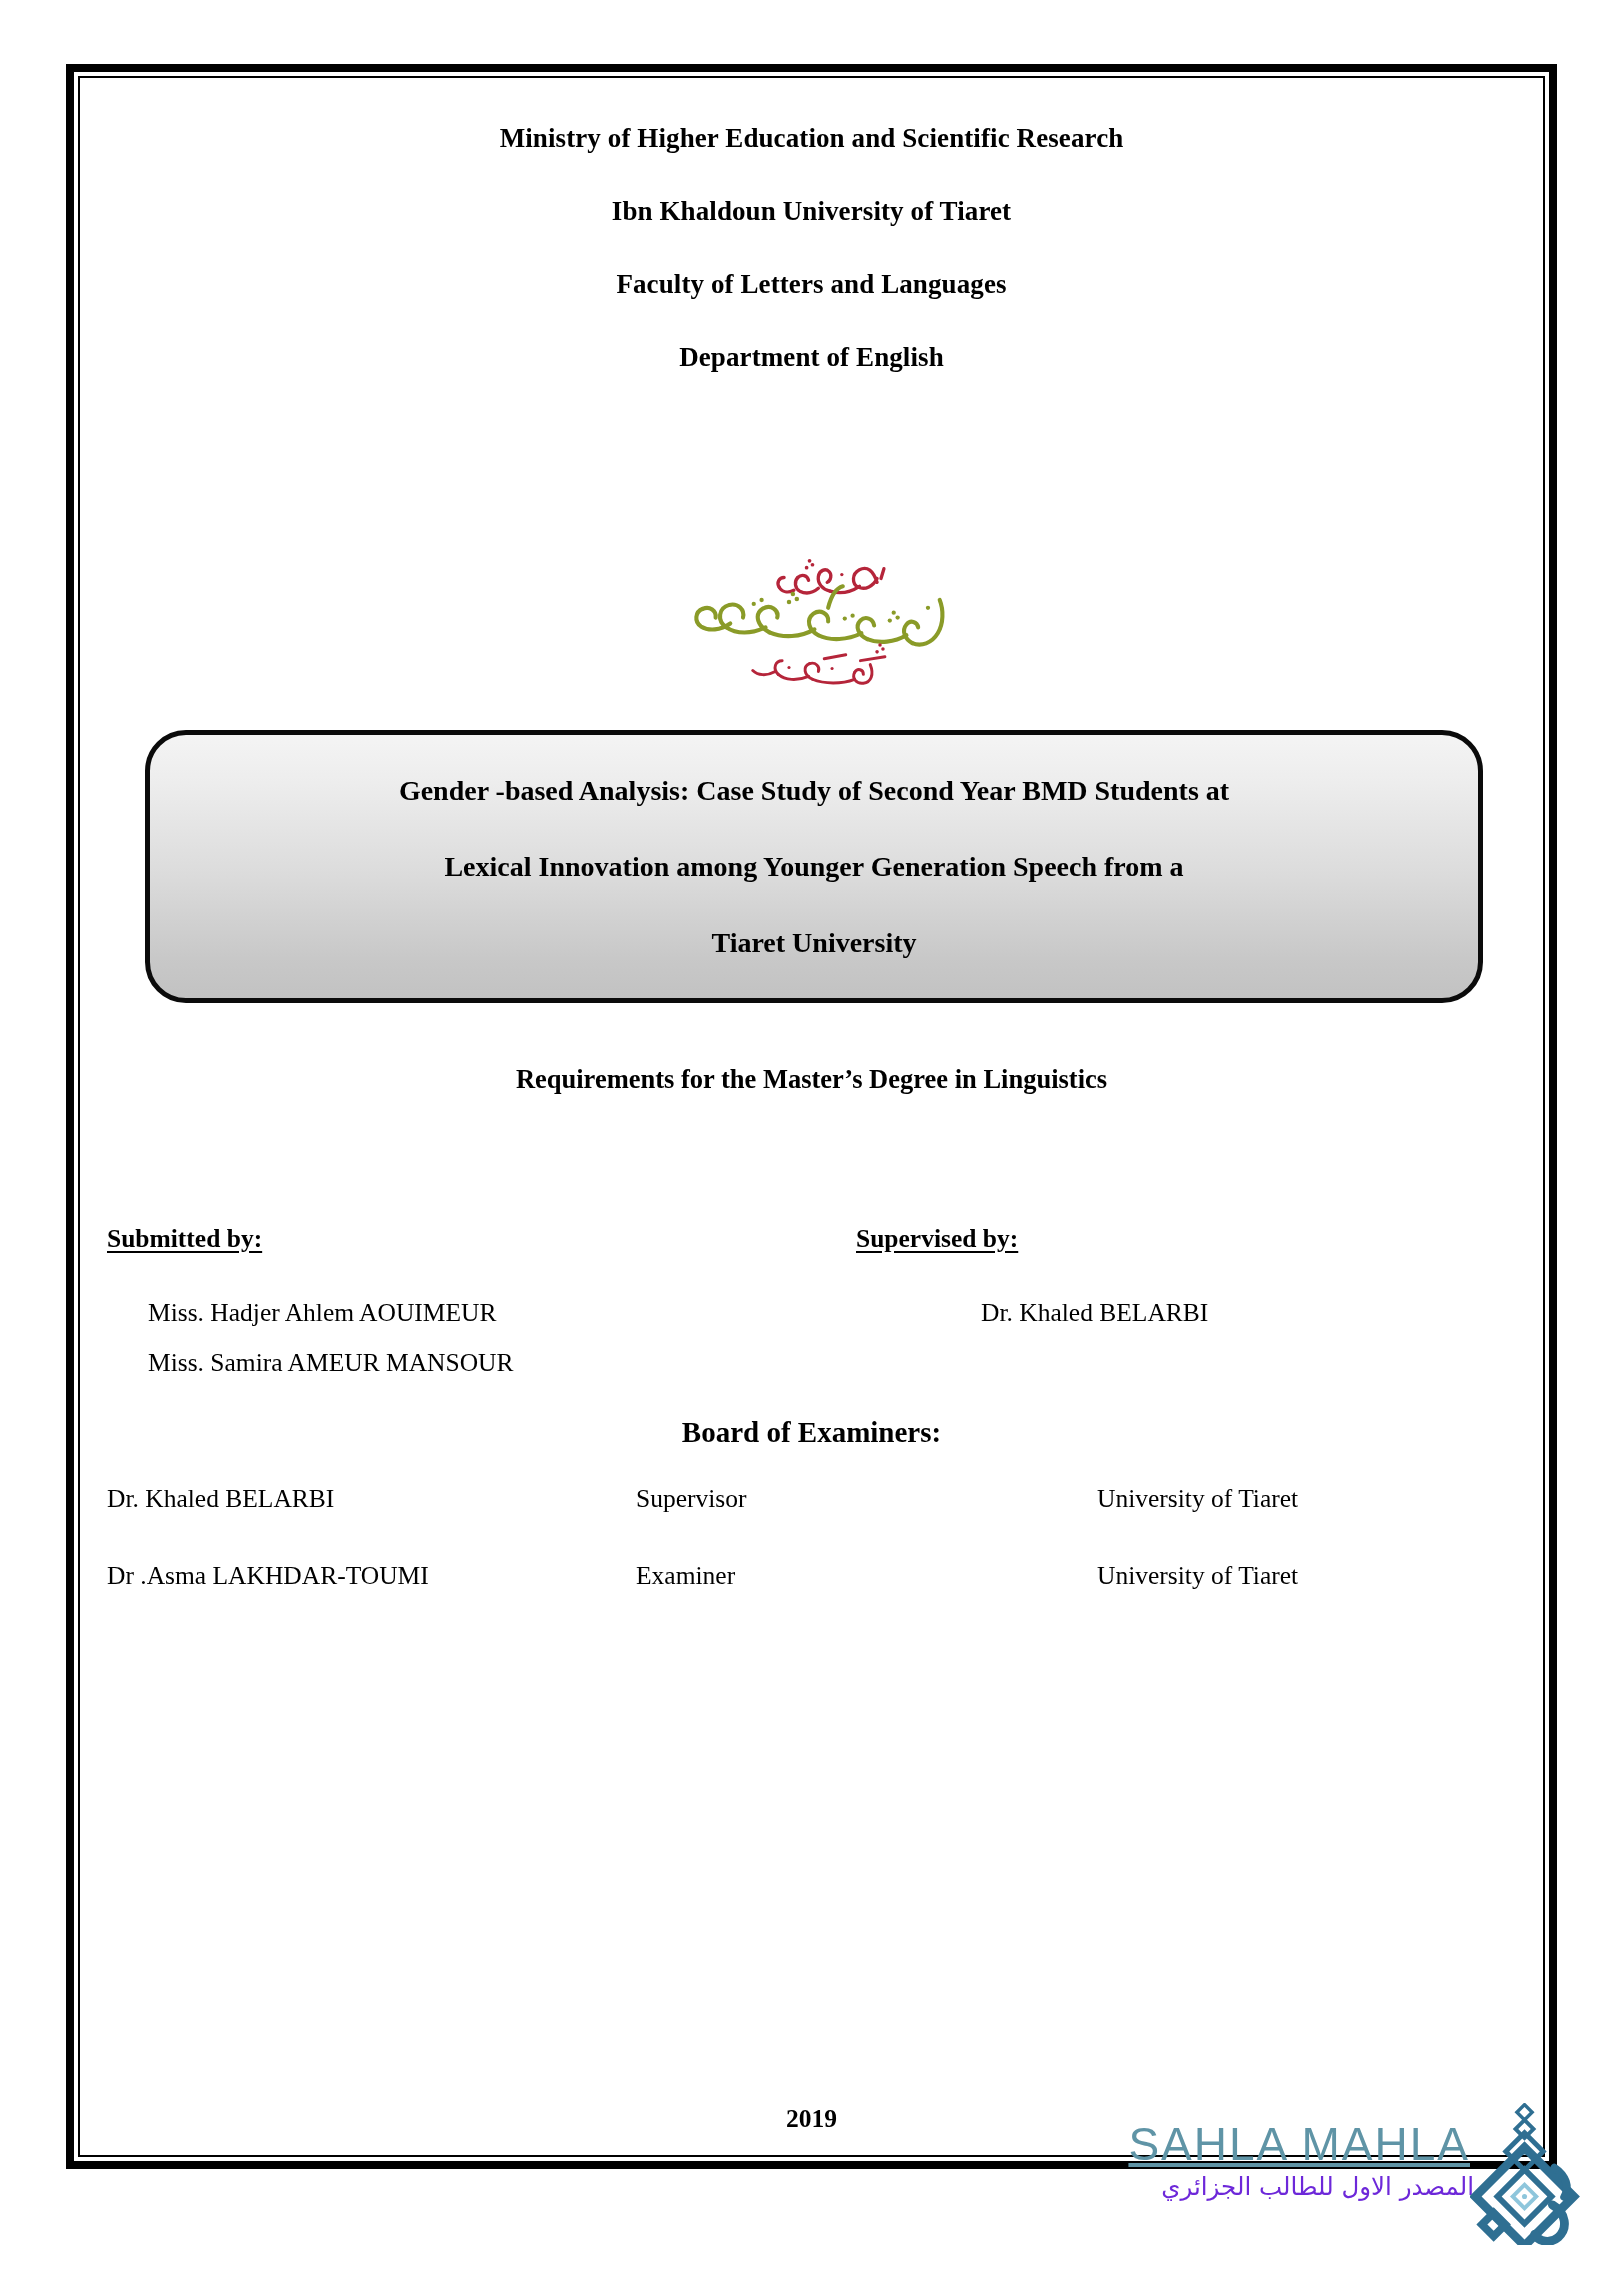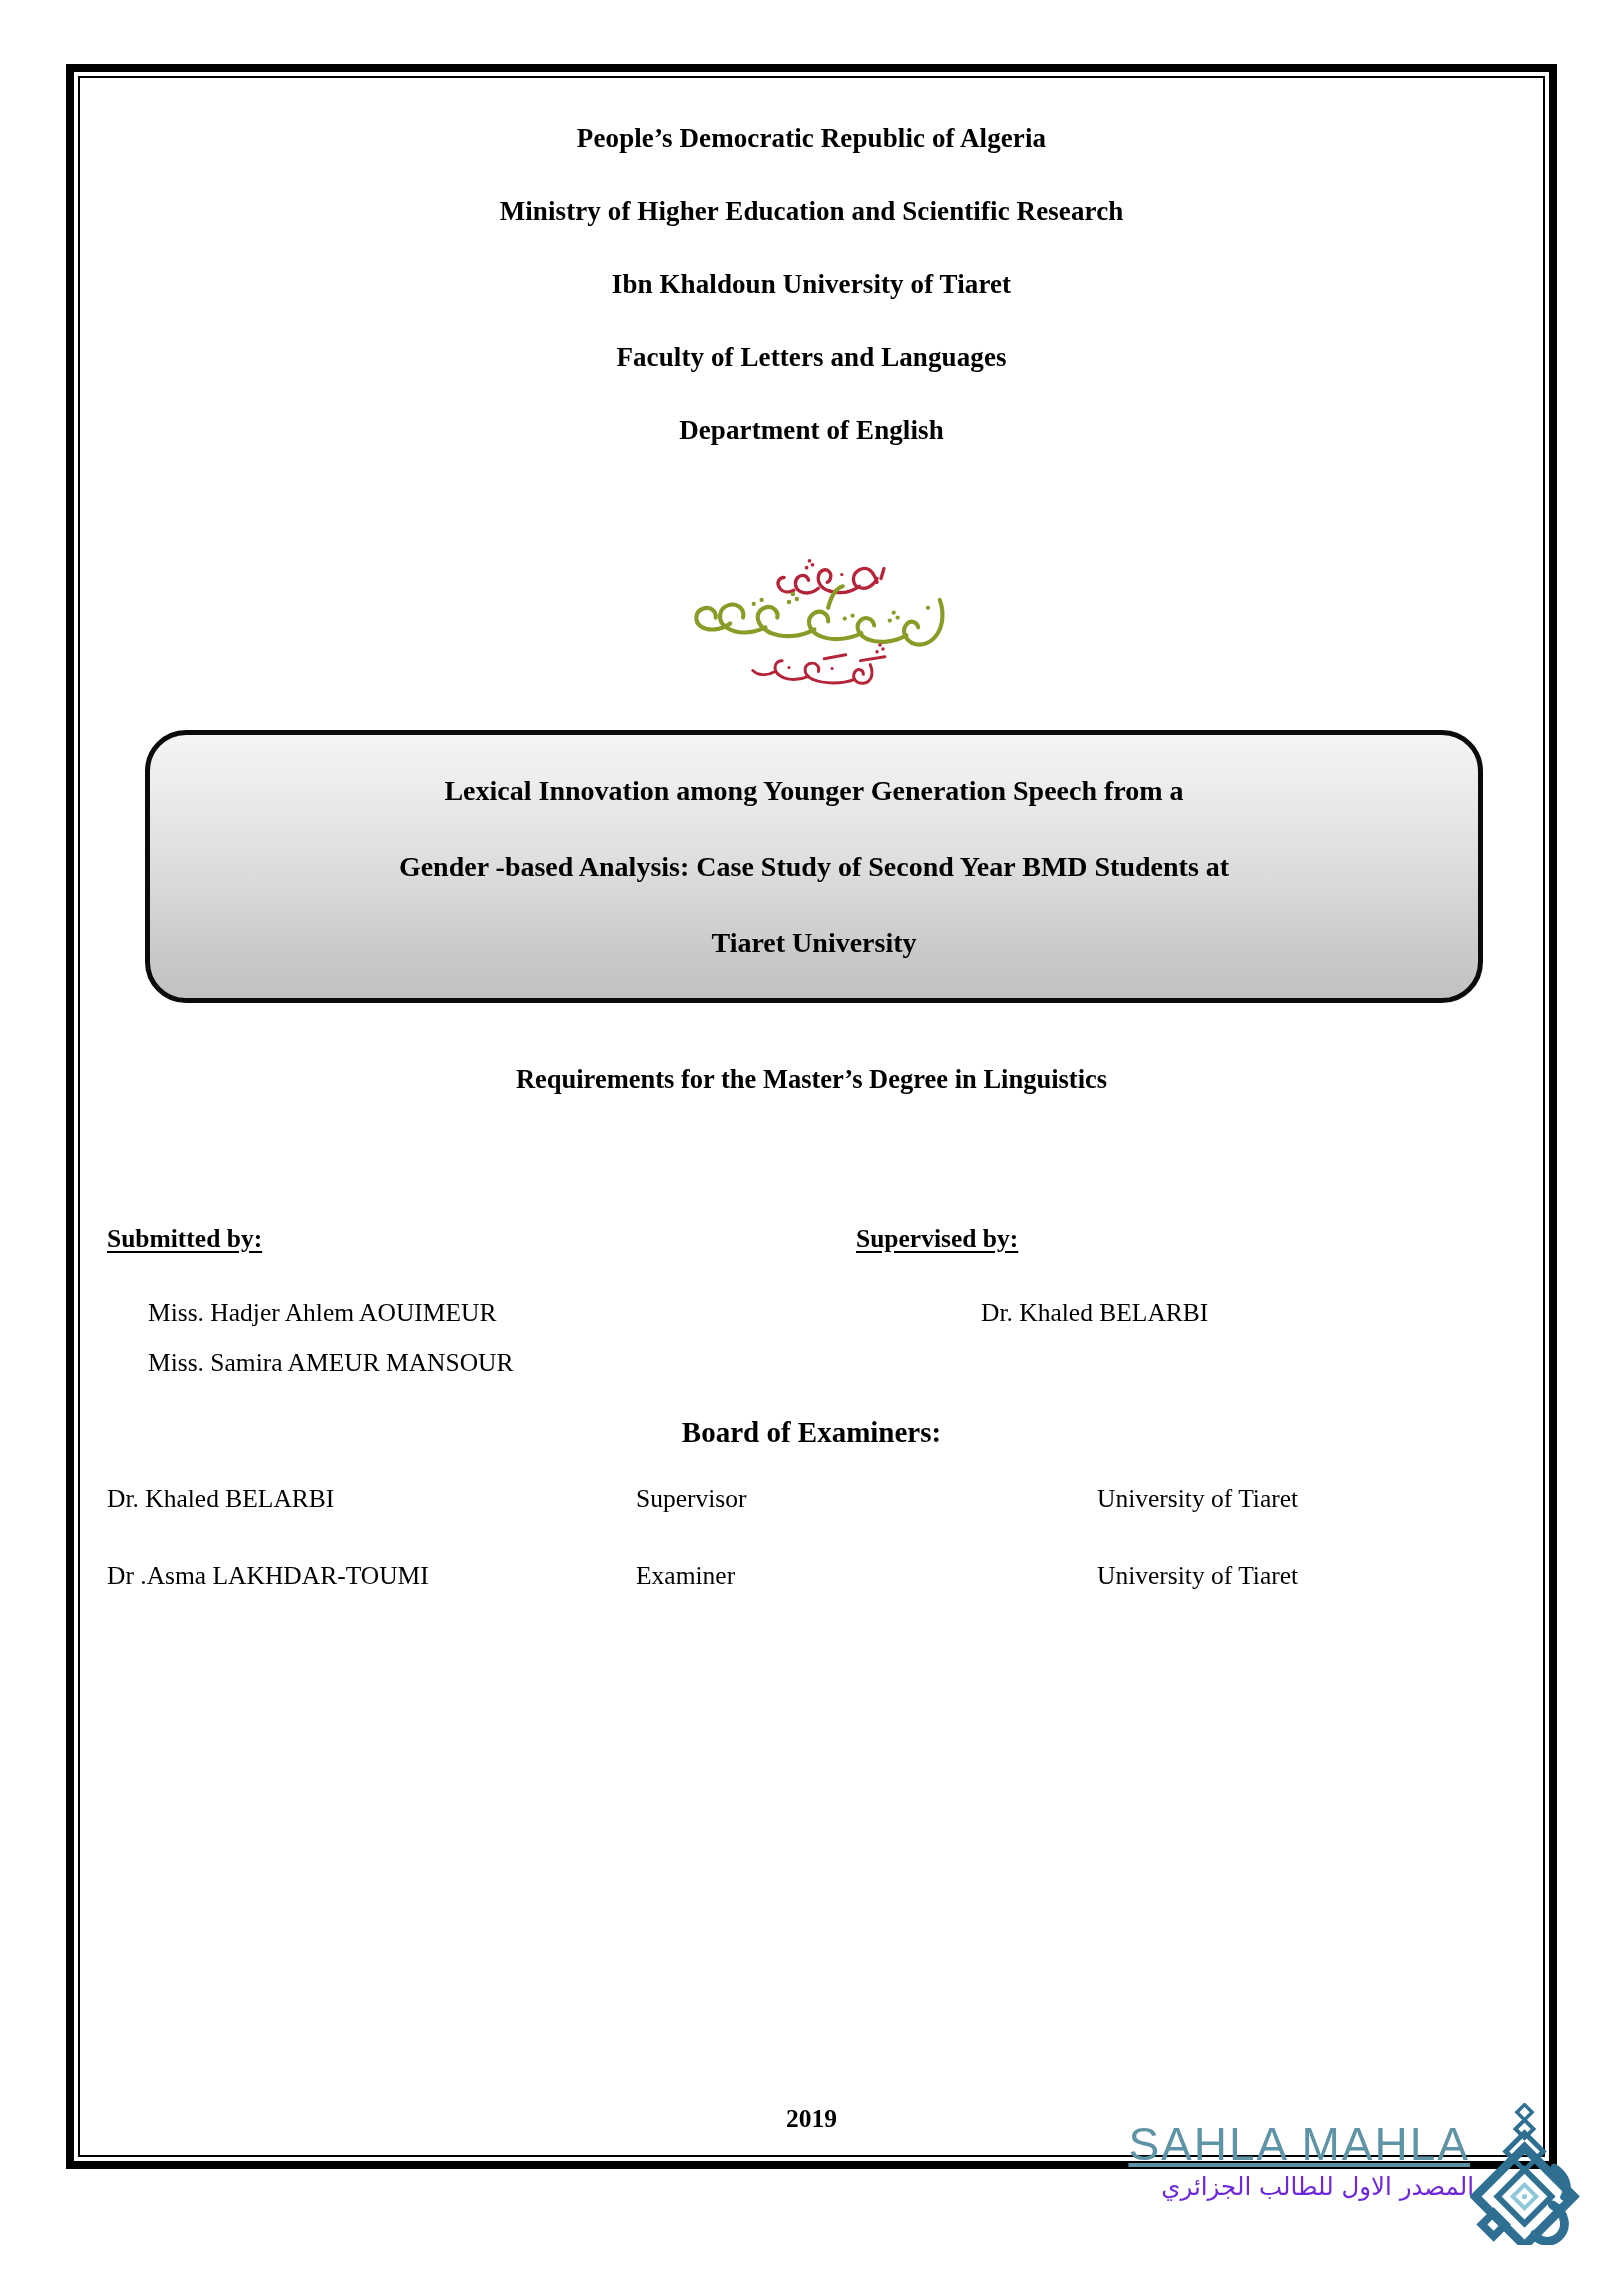--- a/index.html
+++ b/index.html
@@ -231,21 +231,20 @@
 </head>
 <body>
 
 <div class="page-frame">
   <div class="page-frame-inner"></div>
 </div>
 
 <div class="content">
 
   <div class="inst-header">
-    <p class="inst-line">People’s Democratic Republic of Algeria</p>
     <p class="inst-line">Ministry of Higher Education and Scientific Research</p>
     <p class="inst-line">Ibn Khaldoun University of Tiaret</p>
     <p class="inst-line">Faculty of Letters and Languages</p>
     <p class="inst-line">Department of English</p>
   </div>
 
   <div class="logo-wrap">
     <svg class="logo-svg" width="323" height="147" viewBox="0 0 330 150">
       <g fill="none" stroke-linecap="round" stroke-linejoin="round">
 
@@ -312,22 +311,22 @@
           <circle cx="238" cy="102" r="1.8"></circle>
           <circle cx="235" cy="98" r="1.8"></circle>
           <circle cx="186" cy="122" r="1.6"></circle>
           <circle cx="142" cy="121" r="1.6"></circle>
         </g>
       </g>
     </svg>
   </div>
 
   <div class="title-box">
+    <p class="title-line">Gender -based Analysis: Case Study of Second Year BMD Students at</p>
     <p class="title-line">Lexical Innovation among Younger Generation Speech from a</p>
-    <p class="title-line">Gender -based Analysis: Case Study of Second Year BMD Students at</p>
     <p class="title-line">Tiaret University</p>
   </div>
 
   <div class="statement">
     <p class="statement-line">Requirements for the Master’s Degree in Linguistics</p>
   </div>
 
   <div class="credits">
     <div class="credits-col-left">
       <p class="credit-heading">Submitted by:</p>

